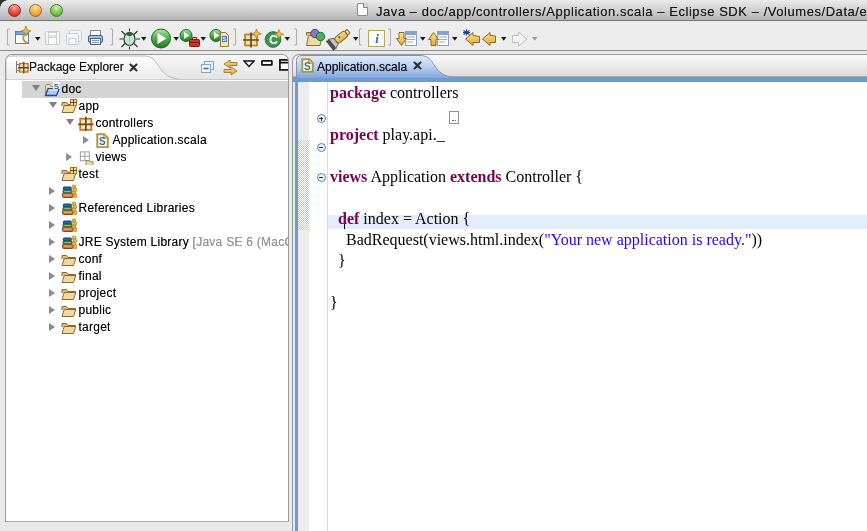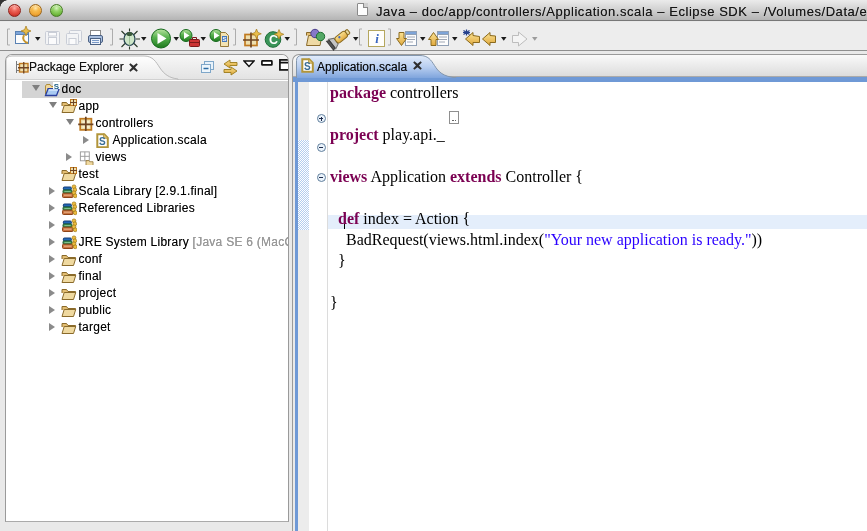--- a/index.html
+++ b/index.html
@@ -317,21 +317,20 @@
       <svg class="ticon" style="left:38.5px" width="16" height="15" viewBox="0 0 16 15">
           <use href="#i-srcf"></use>
         </svg>
       <div class="lbl" style="left:56.5px">test</div>
       </div>
     <div class="row" style="top:102.5px">
       <div class="tri right" style="left:27px"></div>
       <svg class="ticon" style="left:38.5px" width="16" height="15" viewBox="0 0 16 15">
           <use href="#i-lib"></use>
         </svg>
-      <div class="lbl" style="left:56.5px">Scala Library [2.9.1.final]</div>
       </div>
     <div class="row" style="top:119.5px">
       <div class="tri right" style="left:27px"></div>
       <svg class="ticon" style="left:38.5px" width="16" height="15" viewBox="0 0 16 15">
           <use href="#i-lib"></use>
         </svg>
       <div class="lbl" style="left:56.5px">Referenced Libraries</div>
       </div>
     <div class="row" style="top:136.5px">
       <div class="tri right" style="left:27px"></div>

